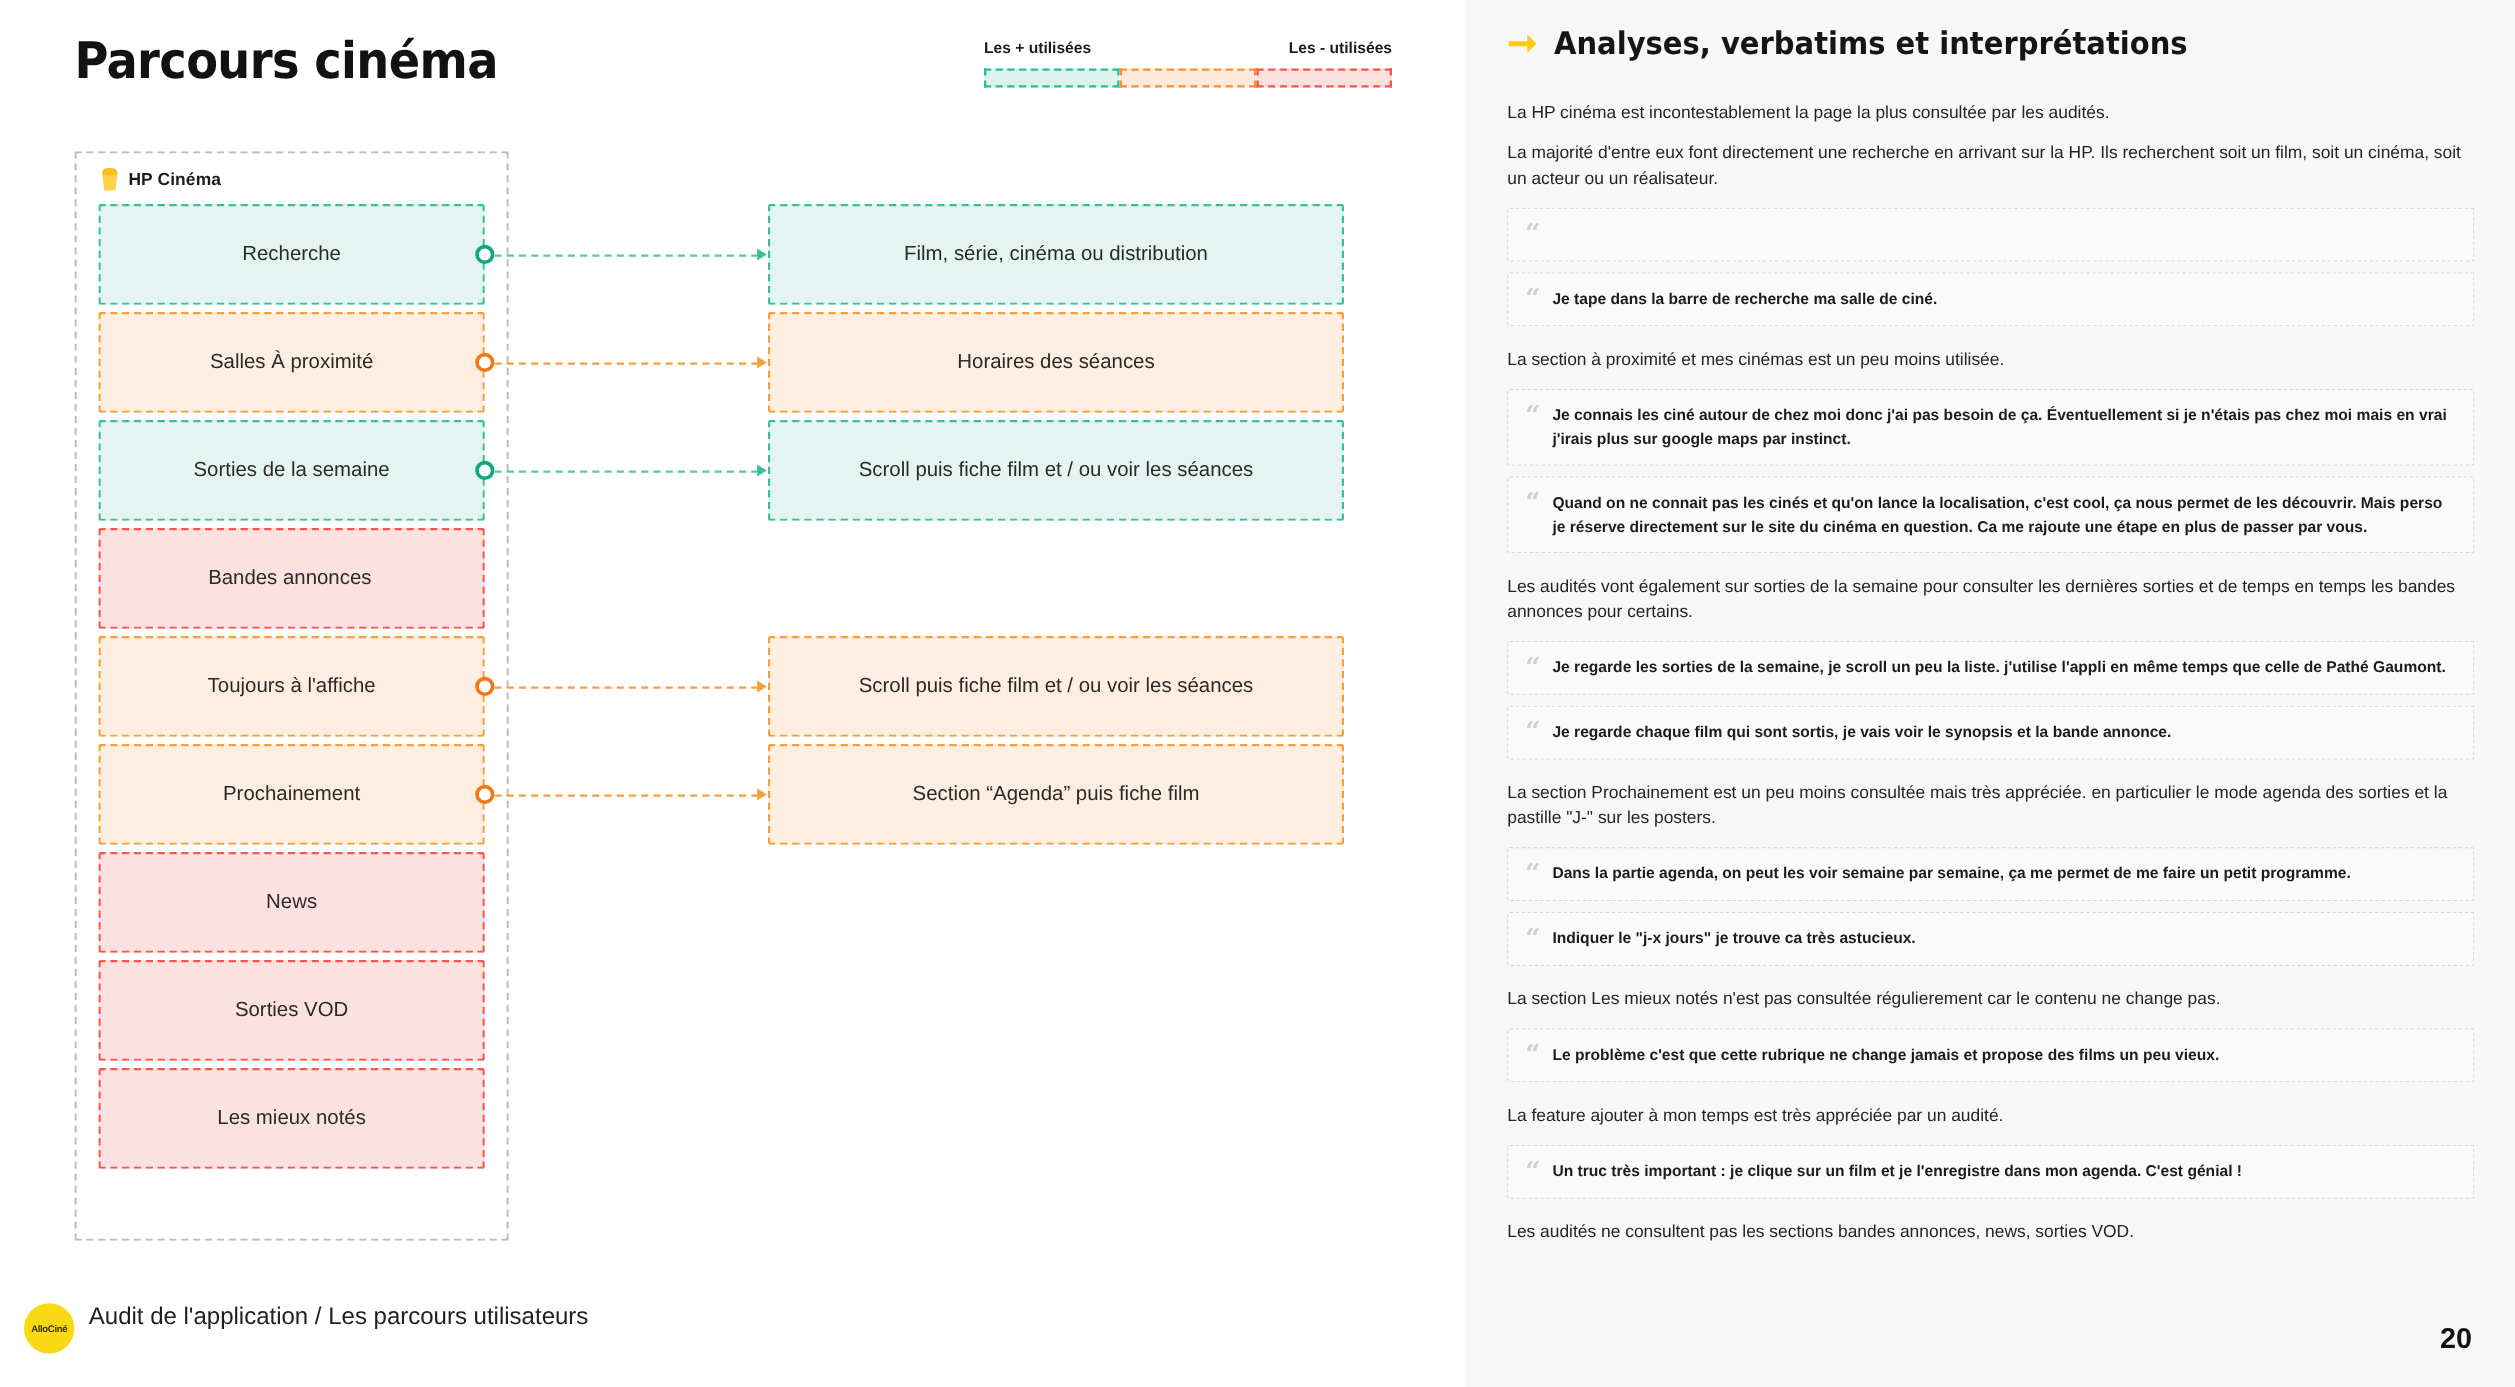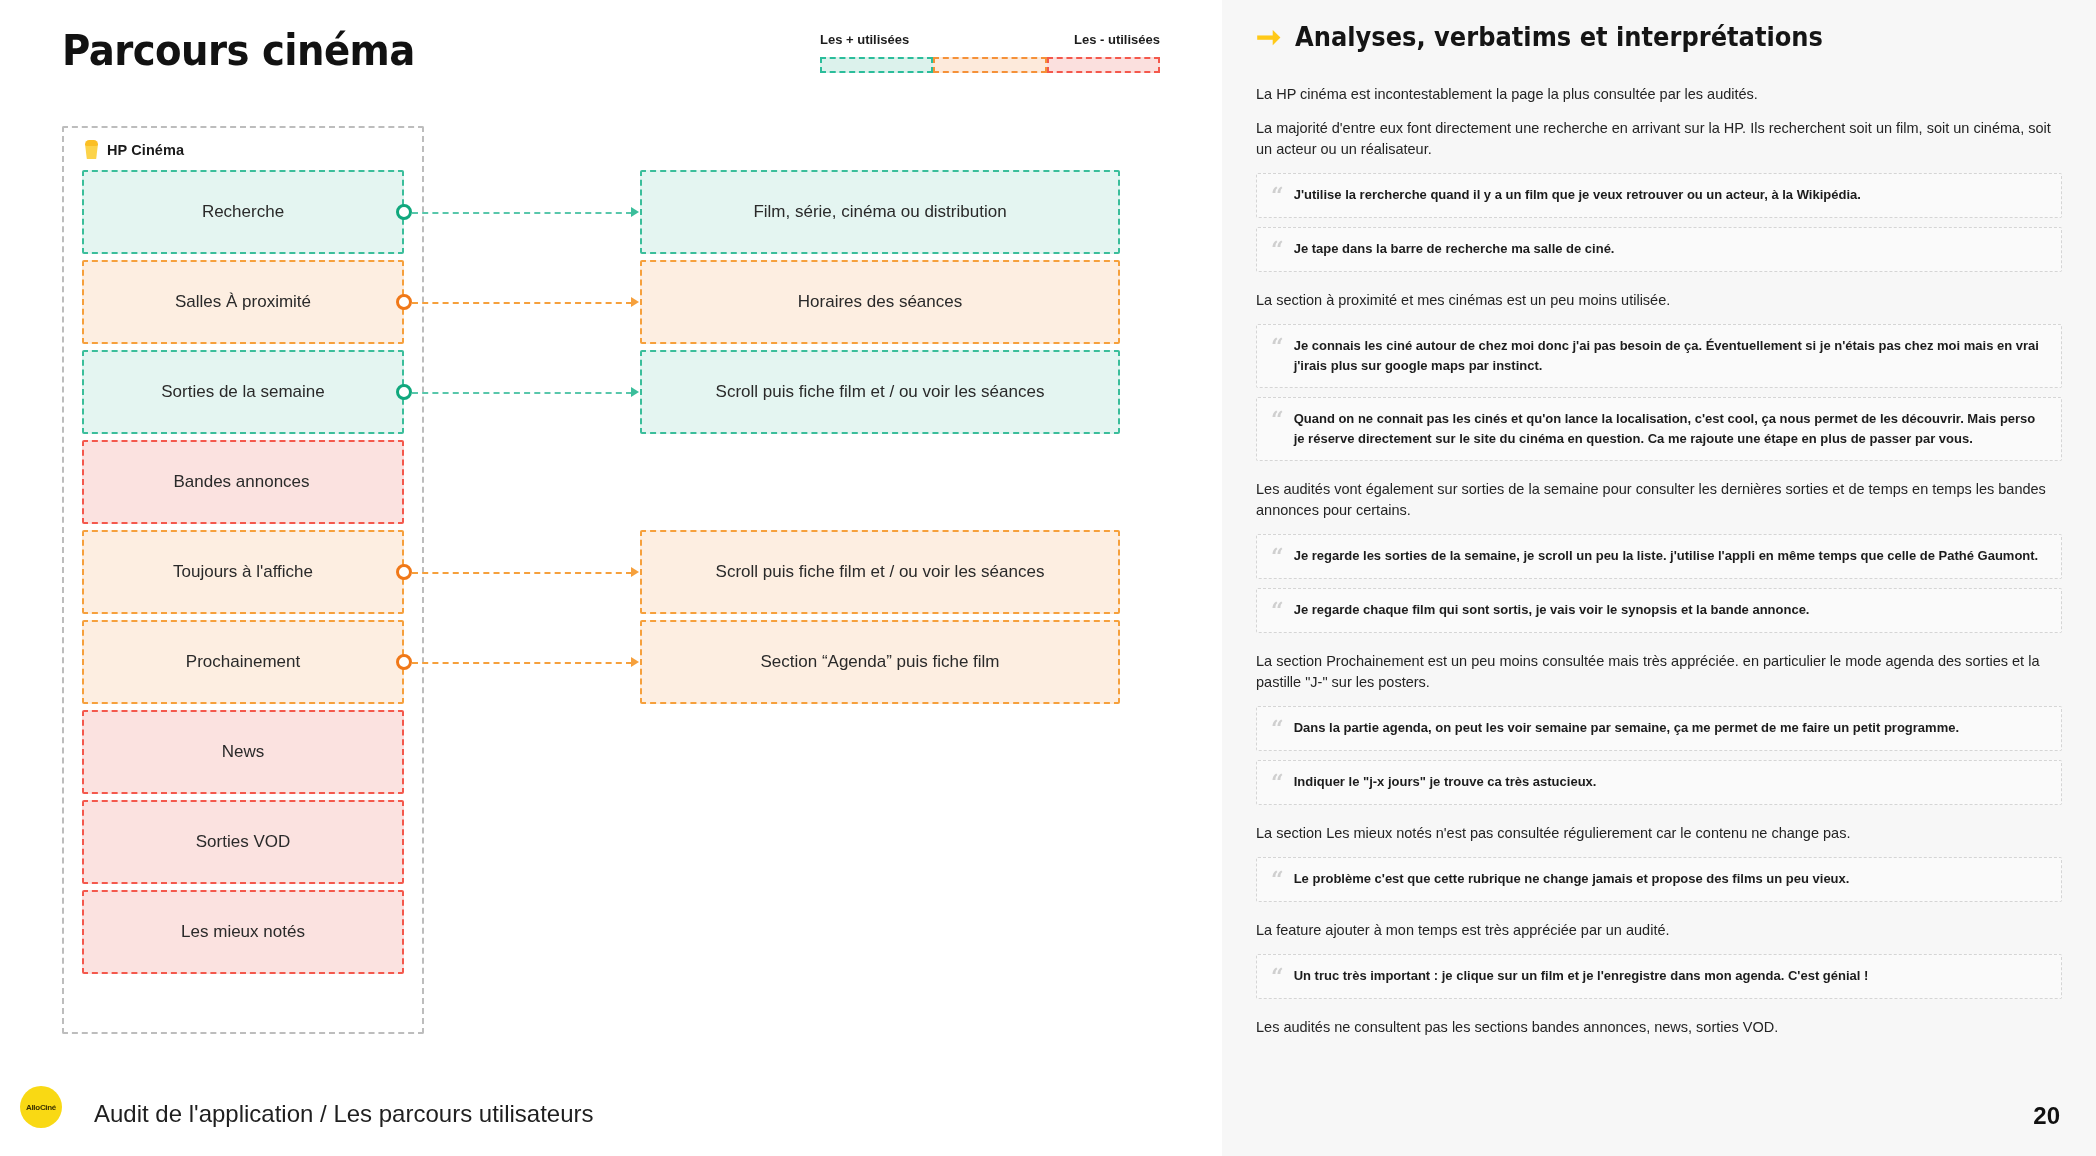--- a/index.html
+++ b/index.html
@@ -86,27 +86,27 @@
   .conn-line.orange { border-color: #F6A03C; }
   .arrow-head {
     position: absolute; width: 0; height: 0;
     border-top: 5px solid transparent; border-bottom: 5px solid transparent;
     z-index: 4;
   }
   .arrow-head.teal   { border-left: 8px solid #3BBE9B; }
   .arrow-head.orange { border-left: 8px solid #F6A03C; }
 
   
-  .footer-left { position: absolute; left: 20px; bottom: 28px; display: flex; align-items: flex-end; gap: 32px; }
+  .footer-left { position: absolute; left: 20px; bottom: 28px; display: flex; align-items: flex-start; gap: 12px; }
   .logo {
     width: 42px; height: 42px; border-radius: 50%; background: #F9D914;
     display: flex; align-items: center; justify-content: center;
     font-size: 8px; font-weight: 800; color: #3a3000; letter-spacing: -0.3px;
   }
-  .footer-text { font-size: 24px; color: #1f1f1f; }
+  .footer-text { font-size: 20px; color: #1f1f1f; }
 
   
   .right-pane {
     position: relative; flex: 0 0 874px; width: 874px; height: 1156px;
     background: #F7F7F7; padding: 22px 34px 0 34px;
   }
   .rp-title { display: flex; align-items: center; gap: 14px; margin-bottom: 32px; }
   .rp-arrow { color: #FFC918; font-size: 30px; font-weight: 900; line-height: 1; }
   .rp-title-text {
     font-size: 26px; font-weight: 800; color: #151515;
@@ -225,21 +225,20 @@
   <div class="right-pane">
     <div class="rp-title">
       <span class="rp-arrow">➞</span>
       <span class="rp-title-text">Analyses, verbatims et interprétations</span>
     </div>
     <div id="right-blocks">
         <p class="para">La HP cinéma est incontestablement la page la plus consultée par les audités.</p>
         <p class="para">La majorité d'entre eux font directement une recherche en arrivant sur la HP. Ils recherchent soit un film, soit un cinéma, soit un acteur ou un réalisateur.</p>
         <div class="quote">
           <span class="quote-mark">“</span>
-          <span class="quote-text">J'utilise la rercherche quand il y a un film que je veux retrouver ou un acteur, à la Wikipédia.</span>
         </div>
         <div class="quote">
           <span class="quote-mark">“</span>
           <span class="quote-text">Je tape dans la barre de recherche ma salle de ciné.</span>
         </div>
         <div class="gap"></div>
         <p class="para">La section à proximité et mes cinémas est un peu moins utilisée.</p>
         <div class="quote">
           <span class="quote-mark">“</span>
           <span class="quote-text">Je connais les ciné autour de chez moi donc j'ai pas besoin de ça. Éventuellement si je n'étais pas chez moi mais en vrai j'irais plus sur google maps par instinct.</span>

